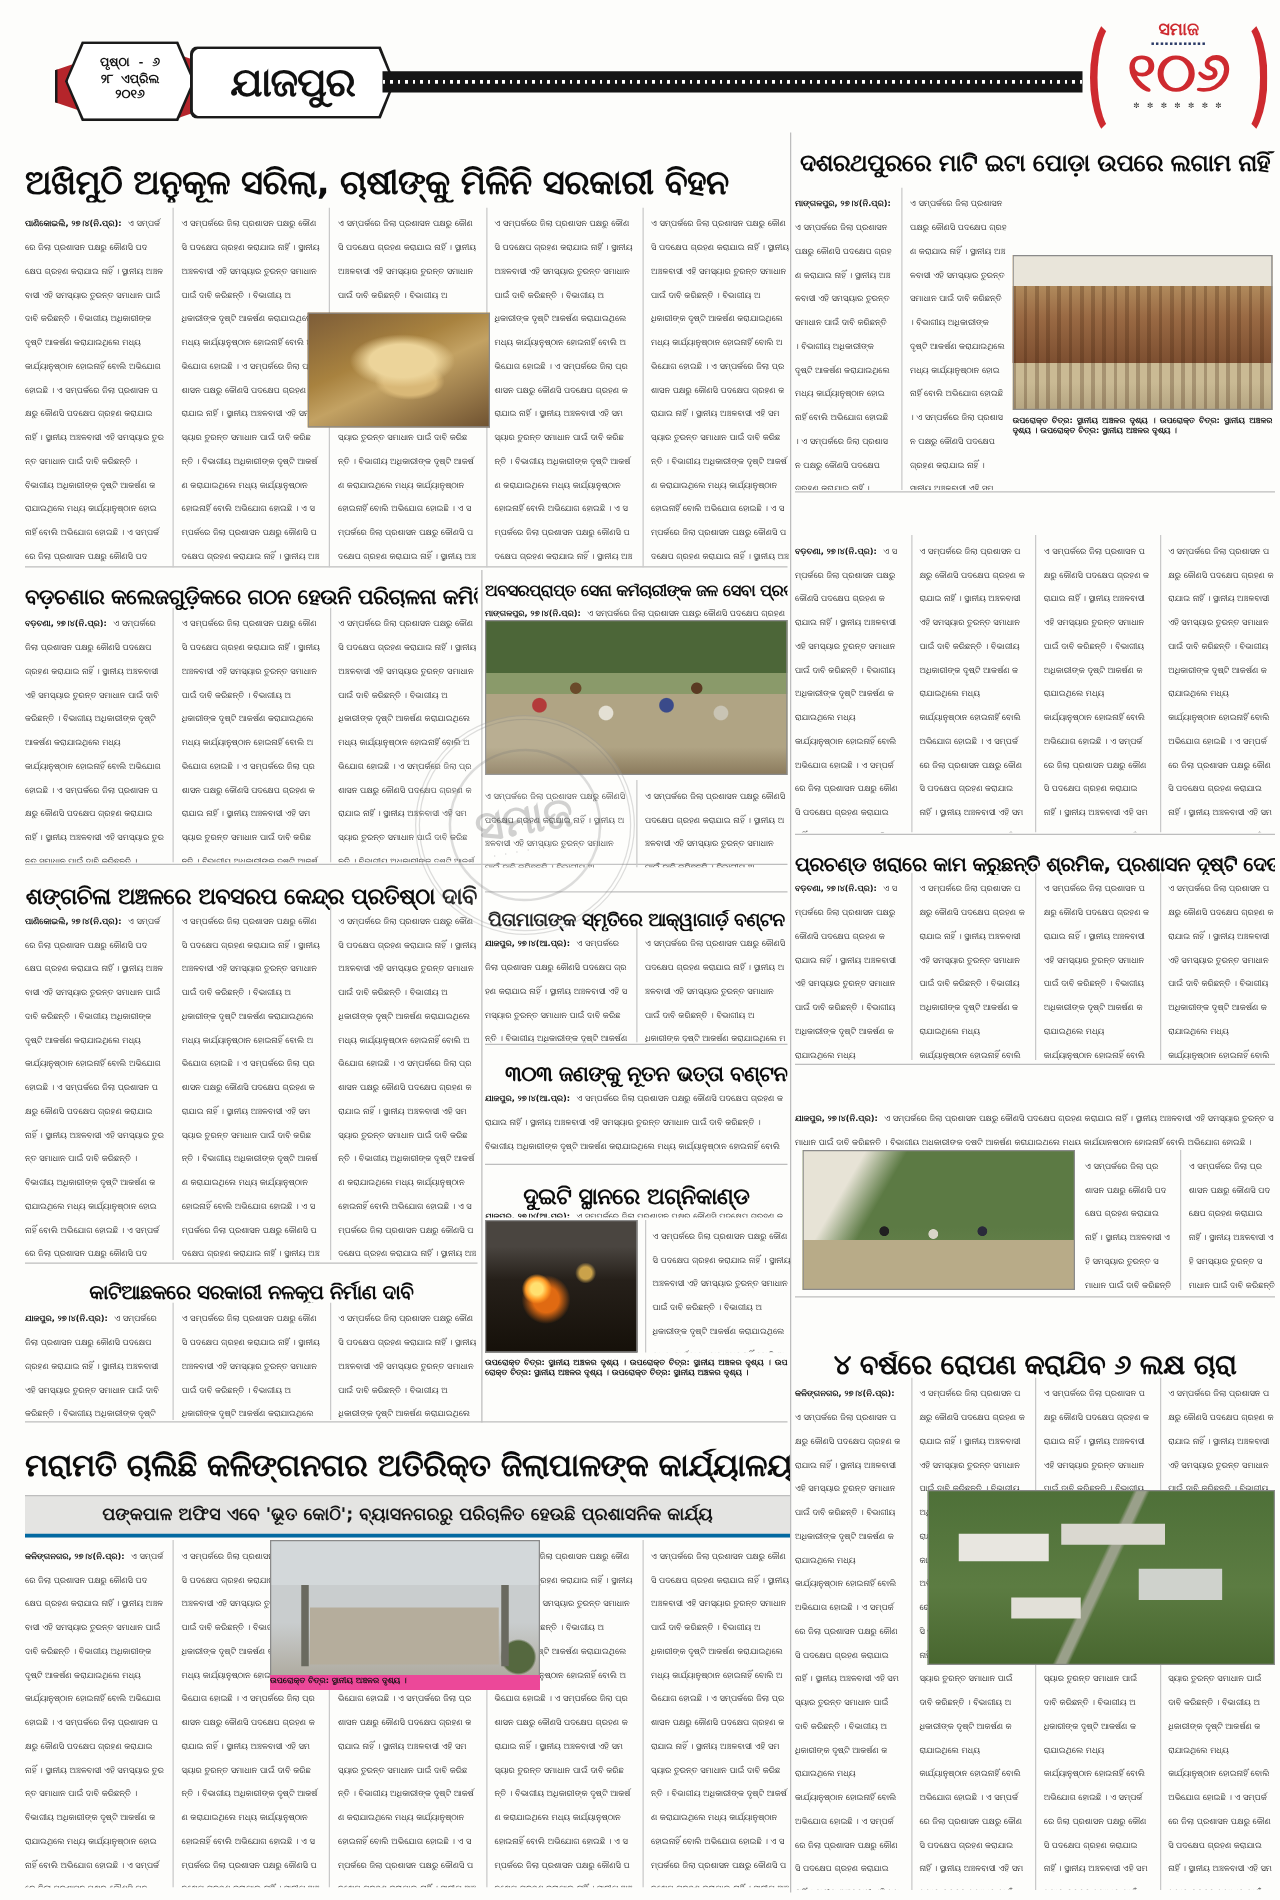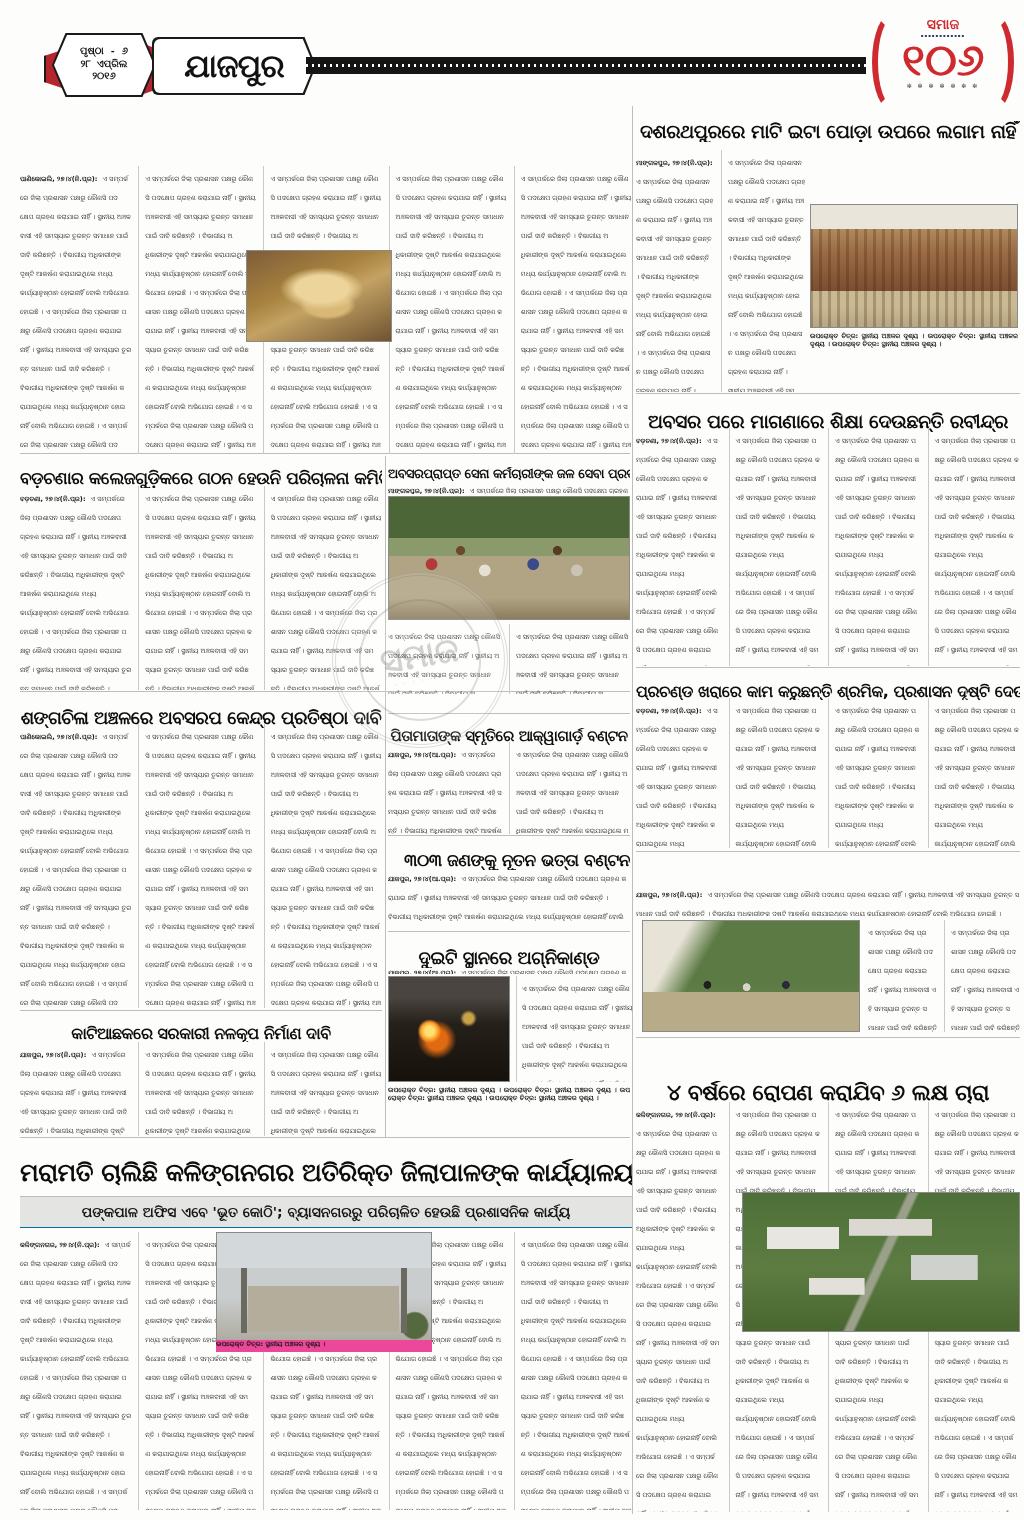--- a/index.html
+++ b/index.html
@@ -28,21 +28,21 @@
   .art{position:absolute;}
   .hl{position:absolute;left:0;right:0;font-weight:700;color:#0c0c0c;white-space:nowrap;
       overflow:hidden;text-align:center;letter-spacing:-.5px;line-height:1.1;}
   .cols{position:absolute;display:flex;gap:7px;overflow:hidden;}
   .col{flex:1;overflow:hidden;}
   .col+.col{border-left:1px solid #c9c9c9;padding-left:6px;}
   .greek{font-size:6.6px;line-height:1.26;text-align:justify;word-break:break-all;color:#1d1d1d;}
   .dl{font-weight:700;font-size:6.6px;color:#111;margin-top:44px;}
   .cap{font-size:6.5px;font-weight:700;line-height:1.3;color:#111;text-align:justify;
        word-break:break-all;overflow:hidden;}
-  .band{position:absolute;background:#e4e4e2;border-top:1px solid #bdbdbd;border-bottom:1px solid #0369a1;
+  .band{position:absolute;background:#e4e4e2;border-top:1px solid #bdbdbd;border-bottom:3px solid #0369a1;
         display:flex;align-items:center;justify-content:center;font-weight:700;color:#151515;
         white-space:nowrap;overflow:hidden;}
   .rule{position:absolute;background:#bdbdbd;}
   
   .ph{position:absolute;box-shadow:0 0 0 1px #8a8a8a inset;background:#ccc;overflow:hidden;}
   #ph-paddy{background:
      radial-gradient(ellipse 40% 32% at 52% 42%,#ecd49a 0 45%,rgba(0,0,0,0) 72%),
      radial-gradient(ellipse 24% 20% at 56% 60%,#d9b877 0 60%,rgba(0,0,0,0) 80%),
      linear-gradient(155deg,#7c5c38 0%,#a8823f 38%,#c3a263 55%,#6e5130 100%);}
   #ph-kiln{background:
@@ -138,20 +138,21 @@
   <div class="rule" style="left:20px;top:1137px;width:610px;height:1px;"></div>
   <div class="rule" style="left:388px;top:713px;width:242px;height:1px;"></div>
   <div class="rule" style="left:388px;top:835px;width:242px;height:1px;"></div>
   <div class="rule" style="left:388px;top:931px;width:242px;height:1px;"></div>
   <div class="rule" style="left:636px;top:393px;width:384px;height:1px;"></div>
   <div class="rule" style="left:636px;top:667px;width:384px;height:1px;"></div>
   <div class="rule" style="left:636px;top:851px;width:384px;height:1px;"></div>
   <div class="rule" style="left:636px;top:1037px;width:384px;height:1px;"></div>
 
   <section class="art" style="left:20px;top:112px;width:612px;height:342px;">
+    <h1 class="hl" style="top:2px;font-size:27px;text-align:left;">ଅଖିମୁଠି ଅନୁକୂଳ ସରିଲା, ଚାଷୀଙ୍କୁ ମିଳିନି ସରକାରୀ ବିହନ</h1>
     <div class="cols" style="top:54px;left:0;right:0;height:288px;">
       <div class="col"><span class="dl">ପାଣିକୋଇଲି, ୨୭।୪(ନି.ପ୍ର):</span> <span class="greek">ଏ ସମ୍ପର୍କରେ ଜିଲା ପ୍ରଶାସନ ପକ୍ଷରୁ କୌଣସି ପଦକ୍ଷେପ ଗ୍ରହଣ କରାଯାଇ ନାହିଁ । ସ୍ଥାନୀୟ ଅଞ୍ଚଳବାସୀ ଏହି ସମସ୍ୟାର ତୁରନ୍ତ ସମାଧାନ ପାଇଁ ଦାବି କରିଛନ୍ତି । ବିଭାଗୀୟ ଅଧିକାରୀଙ୍କ ଦୃଷ୍ଟି ଆକର୍ଷଣ କରାଯାଇଥିଲେ ମଧ୍ୟ କାର୍ଯ୍ୟାନୁଷ୍ଠାନ ହୋଇନାହିଁ ବୋଲି ଅଭିଯୋଗ ହୋଇଛି ।  ଏ ସମ୍ପର୍କରେ ଜିଲା ପ୍ରଶାସନ ପକ୍ଷରୁ କୌଣସି ପଦକ୍ଷେପ ଗ୍ରହଣ କରାଯାଇ ନାହିଁ । ସ୍ଥାନୀୟ ଅଞ୍ଚଳବାସୀ ଏହି ସମସ୍ୟାର ତୁରନ୍ତ ସମାଧାନ ପାଇଁ ଦାବି କରିଛନ୍ତି । ବିଭାଗୀୟ ଅଧିକାରୀଙ୍କ ଦୃଷ୍ଟି ଆକର୍ଷଣ କରାଯାଇଥିଲେ ମଧ୍ୟ କାର୍ଯ୍ୟାନୁଷ୍ଠାନ ହୋଇନାହିଁ ବୋଲି ଅଭିଯୋଗ ହୋଇଛି ।  ଏ ସମ୍ପର୍କରେ ଜିଲା ପ୍ରଶାସନ ପକ୍ଷରୁ କୌଣସି ପଦକ୍ଷେପ ଗ୍ରହଣ କରାଯାଇ ନାହିଁ । ସ୍ଥାନୀୟ ଅଞ୍ଚଳବାସୀ ଏହି ସମସ୍ୟାର ତୁରନ୍ତ ସମାଧାନ ପାଇଁ ଦାବି କରିଛନ୍ତି । ବିଭାଗୀୟ ଅଧିକାରୀଙ୍କ ଦୃଷ୍ଟି ଆକର୍ଷଣ କରାଯାଇଥିଲେ ମଧ୍ୟ କାର୍ଯ୍ୟାନୁଷ୍ଠାନ ହୋଇନାହିଁ ବୋଲି ଅଭିଯୋଗ ହୋଇଛି ।  ଏ ସମ୍ପର୍କରେ ଜିଲା ପ୍ରଶାସନ ପକ୍ଷରୁ କୌଣସି ପଦକ୍ଷେପ ଗ୍ରହଣ କରାଯାଇ ନାହିଁ । ସ୍ଥାନୀୟ ଅଞ୍ଚଳବାସୀ ଏହି ସମସ୍ୟାର ତୁରନ୍ତ ସମାଧାନ ପାଇଁ ଦାବି କରିଛନ୍ତି । ବିଭାଗୀୟ ଅଧିକାରୀଙ୍କ ଦୃଷ୍ଟି ଆକର୍ଷଣ କରାଯାଇଥିଲେ ମଧ୍ୟ କାର୍ଯ୍ୟାନୁଷ୍ଠାନ ହୋଇନାହିଁ ବୋଲି ଅଭିଯୋଗ ହୋଇଛି ।  ଏ ସମ୍ପର୍କରେ ଜିଲା ପ୍ରଶାସନ ପକ୍ଷରୁ କୌଣସି ପଦକ୍ଷେପ ଗ୍ରହଣ କରାଯାଇ ନାହିଁ । ସ୍ଥାନୀୟ ଅଞ୍ଚଳବାସୀ ଏହି ସମସ୍ୟାର ତୁରନ୍ତ ସମାଧାନ ପାଇଁ ଦାବି କରିଛନ୍ତି । ବିଭାଗୀୟ ଅଧିକାରୀଙ୍କ ଦୃଷ୍ଟି ଆକର୍ଷଣ କରାଯାଇଥିଲେ ମଧ୍ୟ କାର୍ଯ୍ୟାନୁଷ୍ଠାନ ହୋଇନାହିଁ ବୋଲି ଅଭିଯୋଗ ହୋଇଛି ।  ଏ ସମ୍ପର୍କରେ ଜିଲା ପ୍ରଶାସନ ପକ୍ଷରୁ କୌଣସି ପଦକ୍ଷେପ ଗ୍ରହଣ କରାଯାଇ ନାହିଁ । ସ୍ଥାନୀୟ ଅଞ୍ଚଳବାସୀ ଏହି ସମସ୍ୟାର ତୁରନ୍ତ ସମାଧାନ ପାଇଁ ଦାବି କରିଛନ୍ତି । ବିଭାଗୀୟ ଅଧିକାରୀଙ୍କ ଦୃଷ୍ଟି ଆକର୍ଷଣ କରାଯାଇଥିଲେ ମଧ୍ୟ କାର୍ଯ୍ୟାନୁଷ୍ଠାନ ହୋଇନାହିଁ ବୋଲି ଅଭିଯୋଗ ହୋଇଛି । </span></div>
       <div class="col"><span class="greek">ଏ ସମ୍ପର୍କରେ ଜିଲା ପ୍ରଶାସନ ପକ୍ଷରୁ କୌଣସି ପଦକ୍ଷେପ ଗ୍ରହଣ କରାଯାଇ ନାହିଁ । ସ୍ଥାନୀୟ ଅଞ୍ଚଳବାସୀ ଏହି ସମସ୍ୟାର ତୁରନ୍ତ ସମାଧାନ ପାଇଁ ଦାବି କରିଛନ୍ତି । ବିଭାଗୀୟ ଅଧିକାରୀଙ୍କ ଦୃଷ୍ଟି ଆକର୍ଷଣ କରାଯାଇଥିଲେ ମଧ୍ୟ କାର୍ଯ୍ୟାନୁଷ୍ଠାନ ହୋଇନାହିଁ ବୋଲି ଅଭିଯୋଗ ହୋଇଛି ।  ଏ ସମ୍ପର୍କରେ ଜିଲା ପ୍ରଶାସନ ପକ୍ଷରୁ କୌଣସି ପଦକ୍ଷେପ ଗ୍ରହଣ କରାଯାଇ ନାହିଁ । ସ୍ଥାନୀୟ ଅଞ୍ଚଳବାସୀ ଏହି ସମସ୍ୟାର ତୁରନ୍ତ ସମାଧାନ ପାଇଁ ଦାବି କରିଛନ୍ତି । ବିଭାଗୀୟ ଅଧିକାରୀଙ୍କ ଦୃଷ୍ଟି ଆକର୍ଷଣ କରାଯାଇଥିଲେ ମଧ୍ୟ କାର୍ଯ୍ୟାନୁଷ୍ଠାନ ହୋଇନାହିଁ ବୋଲି ଅଭିଯୋଗ ହୋଇଛି ।  ଏ ସମ୍ପର୍କରେ ଜିଲା ପ୍ରଶାସନ ପକ୍ଷରୁ କୌଣସି ପଦକ୍ଷେପ ଗ୍ରହଣ କରାଯାଇ ନାହିଁ । ସ୍ଥାନୀୟ ଅଞ୍ଚଳବାସୀ ଏହି ସମସ୍ୟାର ତୁରନ୍ତ ସମାଧାନ ପାଇଁ ଦାବି କରିଛନ୍ତି । ବିଭାଗୀୟ ଅଧିକାରୀଙ୍କ ଦୃଷ୍ଟି ଆକର୍ଷଣ କରାଯାଇଥିଲେ ମଧ୍ୟ କାର୍ଯ୍ୟାନୁଷ୍ଠାନ ହୋଇନାହିଁ ବୋଲି ଅଭିଯୋଗ ହୋଇଛି ।  ଏ ସମ୍ପର୍କରେ ଜିଲା ପ୍ରଶାସନ ପକ୍ଷରୁ କୌଣସି ପଦକ୍ଷେପ ଗ୍ରହଣ କରାଯାଇ ନାହିଁ । ସ୍ଥାନୀୟ ଅଞ୍ଚଳବାସୀ ଏହି ସମସ୍ୟାର ତୁରନ୍ତ ସମାଧାନ ପାଇଁ ଦାବି କରିଛନ୍ତି । ବିଭାଗୀୟ ଅଧିକାରୀଙ୍କ ଦୃଷ୍ଟି ଆକର୍ଷଣ କରାଯାଇଥିଲେ ମଧ୍ୟ କାର୍ଯ୍ୟାନୁଷ୍ଠାନ ହୋଇନାହିଁ ବୋଲି ଅଭିଯୋଗ ହୋଇଛି ।  ଏ ସମ୍ପର୍କରେ ଜିଲା ପ୍ରଶାସନ ପକ୍ଷରୁ କୌଣସି ପଦକ୍ଷେପ ଗ୍ରହଣ କରାଯାଇ ନାହିଁ । ସ୍ଥାନୀୟ ଅଞ୍ଚଳବାସୀ ଏହି ସମସ୍ୟାର ତୁରନ୍ତ ସମାଧାନ ପାଇଁ ଦାବି କରିଛନ୍ତି । ବିଭାଗୀୟ ଅଧିକାରୀଙ୍କ ଦୃଷ୍ଟି ଆକର୍ଷଣ କରାଯାଇଥିଲେ ମଧ୍ୟ କାର୍ଯ୍ୟାନୁଷ୍ଠାନ ହୋଇନାହିଁ ବୋଲି ଅଭିଯୋଗ ହୋଇଛି ।  ଏ ସମ୍ପର୍କରେ ଜିଲା ପ୍ରଶାସନ ପକ୍ଷରୁ କୌଣସି ପଦକ୍ଷେପ ଗ୍ରହଣ କରାଯାଇ ନାହିଁ । ସ୍ଥାନୀୟ ଅଞ୍ଚଳବାସୀ ଏହି ସମସ୍ୟାର ତୁରନ୍ତ ସମାଧାନ ପାଇଁ ଦାବି କରିଛନ୍ତି । ବିଭାଗୀୟ ଅଧିକାରୀଙ୍କ ଦୃଷ୍ଟି ଆକର୍ଷଣ କରାଯାଇଥିଲେ ମଧ୍ୟ କାର୍ଯ୍ୟାନୁଷ୍ଠାନ ହୋଇନାହିଁ ବୋଲି ଅଭିଯୋଗ ହୋଇଛି । </span></div>
       <div class="col"><span class="greek">ଏ ସମ୍ପର୍କରେ ଜିଲା ପ୍ରଶାସନ ପକ୍ଷରୁ କୌଣସି ପଦକ୍ଷେପ ଗ୍ରହଣ କରାଯାଇ ନାହିଁ । ସ୍ଥାନୀୟ ଅଞ୍ଚଳବାସୀ ଏହି ସମସ୍ୟାର ତୁରନ୍ତ ସମାଧାନ ପାଇଁ ଦାବି କରିଛନ୍ତି । ବିଭାଗୀୟ ଅଧିକାରୀଙ୍କ ଦୃଷ୍ଟି ଆକର୍ଷଣ କରାଯାଇଥିଲେ ମଧ୍ୟ କାର୍ଯ୍ୟାନୁଷ୍ଠାନ ହୋଇନାହିଁ ବୋଲି ଅଭିଯୋଗ ହୋଇଛି ।  ଏ ସମ୍ପର୍କରେ ଜିଲା ପ୍ରଶାସନ ପକ୍ଷରୁ କୌଣସି ପଦକ୍ଷେପ ଗ୍ରହଣ କରାଯାଇ ନାହିଁ । ସ୍ଥାନୀୟ ଅଞ୍ଚଳବାସୀ ଏହି ସମସ୍ୟାର ତୁରନ୍ତ ସମାଧାନ ପାଇଁ ଦାବି କରିଛନ୍ତି । ବିଭାଗୀୟ ଅଧିକାରୀଙ୍କ ଦୃଷ୍ଟି ଆକର୍ଷଣ କରାଯାଇଥିଲେ ମଧ୍ୟ କାର୍ଯ୍ୟାନୁଷ୍ଠାନ ହୋଇନାହିଁ ବୋଲି ଅଭିଯୋଗ ହୋଇଛି ।  ଏ ସମ୍ପର୍କରେ ଜିଲା ପ୍ରଶାସନ ପକ୍ଷରୁ କୌଣସି ପଦକ୍ଷେପ ଗ୍ରହଣ କରାଯାଇ ନାହିଁ । ସ୍ଥାନୀୟ ଅଞ୍ଚଳବାସୀ ଏହି ସମସ୍ୟାର ତୁରନ୍ତ ସମାଧାନ ପାଇଁ ଦାବି କରିଛନ୍ତି । ବିଭାଗୀୟ ଅଧିକାରୀଙ୍କ ଦୃଷ୍ଟି ଆକର୍ଷଣ କରାଯାଇଥିଲେ ମଧ୍ୟ କାର୍ଯ୍ୟାନୁଷ୍ଠାନ ହୋଇନାହିଁ ବୋଲି ଅଭିଯୋଗ ହୋଇଛି ।  ଏ ସମ୍ପର୍କରେ ଜିଲା ପ୍ରଶାସନ ପକ୍ଷରୁ କୌଣସି ପଦକ୍ଷେପ ଗ୍ରହଣ କରାଯାଇ ନାହିଁ । ସ୍ଥାନୀୟ ଅଞ୍ଚଳବାସୀ ଏହି ସମସ୍ୟାର ତୁରନ୍ତ ସମାଧାନ ପାଇଁ ଦାବି କରିଛନ୍ତି । ବିଭାଗୀୟ ଅଧିକାରୀଙ୍କ ଦୃଷ୍ଟି ଆକର୍ଷଣ କରାଯାଇଥିଲେ ମଧ୍ୟ କାର୍ଯ୍ୟାନୁଷ୍ଠାନ ହୋଇନାହିଁ ବୋଲି ଅଭିଯୋଗ ହୋଇଛି ।  ଏ ସମ୍ପର୍କରେ ଜିଲା ପ୍ରଶାସନ ପକ୍ଷରୁ କୌଣସି ପଦକ୍ଷେପ ଗ୍ରହଣ କରାଯାଇ ନାହିଁ । ସ୍ଥାନୀୟ ଅଞ୍ଚଳବାସୀ ଏହି ସମସ୍ୟାର ତୁରନ୍ତ ସମାଧାନ ପାଇଁ ଦାବି କରିଛନ୍ତି । ବିଭାଗୀୟ ଅଧିକାରୀଙ୍କ ଦୃଷ୍ଟି ଆକର୍ଷଣ କରାଯାଇଥିଲେ ମଧ୍ୟ କାର୍ଯ୍ୟାନୁଷ୍ଠାନ ହୋଇନାହିଁ ବୋଲି ଅଭିଯୋଗ ହୋଇଛି ।  ଏ ସମ୍ପର୍କରେ ଜିଲା ପ୍ରଶାସନ ପକ୍ଷରୁ କୌଣସି ପଦକ୍ଷେପ ଗ୍ରହଣ କରାଯାଇ ନାହିଁ । ସ୍ଥାନୀୟ ଅଞ୍ଚଳବାସୀ ଏହି ସମସ୍ୟାର ତୁରନ୍ତ ସମାଧାନ ପାଇଁ ଦାବି କରିଛନ୍ତି । ବିଭାଗୀୟ ଅଧିକାରୀଙ୍କ ଦୃଷ୍ଟି ଆକର୍ଷଣ କରାଯାଇଥିଲେ ମଧ୍ୟ କାର୍ଯ୍ୟାନୁଷ୍ଠାନ ହୋଇନାହିଁ ବୋଲି ଅଭିଯୋଗ ହୋଇଛି । </span></div>
       <div class="col"><span class="greek">ଏ ସମ୍ପର୍କରେ ଜିଲା ପ୍ରଶାସନ ପକ୍ଷରୁ କୌଣସି ପଦକ୍ଷେପ ଗ୍ରହଣ କରାଯାଇ ନାହିଁ । ସ୍ଥାନୀୟ ଅଞ୍ଚଳବାସୀ ଏହି ସମସ୍ୟାର ତୁରନ୍ତ ସମାଧାନ ପାଇଁ ଦାବି କରିଛନ୍ତି । ବିଭାଗୀୟ ଅଧିକାରୀଙ୍କ ଦୃଷ୍ଟି ଆକର୍ଷଣ କରାଯାଇଥିଲେ ମଧ୍ୟ କାର୍ଯ୍ୟାନୁଷ୍ଠାନ ହୋଇନାହିଁ ବୋଲି ଅଭିଯୋଗ ହୋଇଛି ।  ଏ ସମ୍ପର୍କରେ ଜିଲା ପ୍ରଶାସନ ପକ୍ଷରୁ କୌଣସି ପଦକ୍ଷେପ ଗ୍ରହଣ କରାଯାଇ ନାହିଁ । ସ୍ଥାନୀୟ ଅଞ୍ଚଳବାସୀ ଏହି ସମସ୍ୟାର ତୁରନ୍ତ ସମାଧାନ ପାଇଁ ଦାବି କରିଛନ୍ତି । ବିଭାଗୀୟ ଅଧିକାରୀଙ୍କ ଦୃଷ୍ଟି ଆକର୍ଷଣ କରାଯାଇଥିଲେ ମଧ୍ୟ କାର୍ଯ୍ୟାନୁଷ୍ଠାନ ହୋଇନାହିଁ ବୋଲି ଅଭିଯୋଗ ହୋଇଛି ।  ଏ ସମ୍ପର୍କରେ ଜିଲା ପ୍ରଶାସନ ପକ୍ଷରୁ କୌଣସି ପଦକ୍ଷେପ ଗ୍ରହଣ କରାଯାଇ ନାହିଁ । ସ୍ଥାନୀୟ ଅଞ୍ଚଳବାସୀ ଏହି ସମସ୍ୟାର ତୁରନ୍ତ ସମାଧାନ ପାଇଁ ଦାବି କରିଛନ୍ତି । ବିଭାଗୀୟ ଅଧିକାରୀଙ୍କ ଦୃଷ୍ଟି ଆକର୍ଷଣ କରାଯାଇଥିଲେ ମଧ୍ୟ କାର୍ଯ୍ୟାନୁଷ୍ଠାନ ହୋଇନାହିଁ ବୋଲି ଅଭିଯୋଗ ହୋଇଛି ।  ଏ ସମ୍ପର୍କରେ ଜିଲା ପ୍ରଶାସନ ପକ୍ଷରୁ କୌଣସି ପଦକ୍ଷେପ ଗ୍ରହଣ କରାଯାଇ ନାହିଁ । ସ୍ଥାନୀୟ ଅଞ୍ଚଳବାସୀ ଏହି ସମସ୍ୟାର ତୁରନ୍ତ ସମାଧାନ ପାଇଁ ଦାବି କରିଛନ୍ତି । ବିଭାଗୀୟ ଅଧିକାରୀଙ୍କ ଦୃଷ୍ଟି ଆକର୍ଷଣ କରାଯାଇଥିଲେ ମଧ୍ୟ କାର୍ଯ୍ୟାନୁଷ୍ଠାନ ହୋଇନାହିଁ ବୋଲି ଅଭିଯୋଗ ହୋଇଛି ।  ଏ ସମ୍ପର୍କରେ ଜିଲା ପ୍ରଶାସନ ପକ୍ଷରୁ କୌଣସି ପଦକ୍ଷେପ ଗ୍ରହଣ କରାଯାଇ ନାହିଁ । ସ୍ଥାନୀୟ ଅଞ୍ଚଳବାସୀ ଏହି ସମସ୍ୟାର ତୁରନ୍ତ ସମାଧାନ ପାଇଁ ଦାବି କରିଛନ୍ତି । ବିଭାଗୀୟ ଅଧିକାରୀଙ୍କ ଦୃଷ୍ଟି ଆକର୍ଷଣ କରାଯାଇଥିଲେ ମଧ୍ୟ କାର୍ଯ୍ୟାନୁଷ୍ଠାନ ହୋଇନାହିଁ ବୋଲି ଅଭିଯୋଗ ହୋଇଛି ।  ଏ ସମ୍ପର୍କରେ ଜିଲା ପ୍ରଶାସନ ପକ୍ଷରୁ କୌଣସି ପଦକ୍ଷେପ ଗ୍ରହଣ କରାଯାଇ ନାହିଁ । ସ୍ଥାନୀୟ ଅଞ୍ଚଳବାସୀ ଏହି ସମସ୍ୟାର ତୁରନ୍ତ ସମାଧାନ ପାଇଁ ଦାବି କରିଛନ୍ତି । ବିଭାଗୀୟ ଅଧିକାରୀଙ୍କ ଦୃଷ୍ଟି ଆକର୍ଷଣ କରାଯାଇଥିଲେ ମଧ୍ୟ କାର୍ଯ୍ୟାନୁଷ୍ଠାନ ହୋଇନାହିଁ ବୋଲି ଅଭିଯୋଗ ହୋଇଛି । </span></div>
       <div class="col"><span class="greek">ଏ ସମ୍ପର୍କରେ ଜିଲା ପ୍ରଶାସନ ପକ୍ଷରୁ କୌଣସି ପଦକ୍ଷେପ ଗ୍ରହଣ କରାଯାଇ ନାହିଁ । ସ୍ଥାନୀୟ ଅଞ୍ଚଳବାସୀ ଏହି ସମସ୍ୟାର ତୁରନ୍ତ ସମାଧାନ ପାଇଁ ଦାବି କରିଛନ୍ତି । ବିଭାଗୀୟ ଅଧିକାରୀଙ୍କ ଦୃଷ୍ଟି ଆକର୍ଷଣ କରାଯାଇଥିଲେ ମଧ୍ୟ କାର୍ଯ୍ୟାନୁଷ୍ଠାନ ହୋଇନାହିଁ ବୋଲି ଅଭିଯୋଗ ହୋଇଛି ।  ଏ ସମ୍ପର୍କରେ ଜିଲା ପ୍ରଶାସନ ପକ୍ଷରୁ କୌଣସି ପଦକ୍ଷେପ ଗ୍ରହଣ କରାଯାଇ ନାହିଁ । ସ୍ଥାନୀୟ ଅଞ୍ଚଳବାସୀ ଏହି ସମସ୍ୟାର ତୁରନ୍ତ ସମାଧାନ ପାଇଁ ଦାବି କରିଛନ୍ତି । ବିଭାଗୀୟ ଅଧିକାରୀଙ୍କ ଦୃଷ୍ଟି ଆକର୍ଷଣ କରାଯାଇଥିଲେ ମଧ୍ୟ କାର୍ଯ୍ୟାନୁଷ୍ଠାନ ହୋଇନାହିଁ ବୋଲି ଅଭିଯୋଗ ହୋଇଛି ।  ଏ ସମ୍ପର୍କରେ ଜିଲା ପ୍ରଶାସନ ପକ୍ଷରୁ କୌଣସି ପଦକ୍ଷେପ ଗ୍ରହଣ କରାଯାଇ ନାହିଁ । ସ୍ଥାନୀୟ ଅଞ୍ଚଳବାସୀ ଏହି ସମସ୍ୟାର ତୁରନ୍ତ ସମାଧାନ ପାଇଁ ଦାବି କରିଛନ୍ତି । ବିଭାଗୀୟ ଅଧିକାରୀଙ୍କ ଦୃଷ୍ଟି ଆକର୍ଷଣ କରାଯାଇଥିଲେ ମଧ୍ୟ କାର୍ଯ୍ୟାନୁଷ୍ଠାନ ହୋଇନାହିଁ ବୋଲି ଅଭିଯୋଗ ହୋଇଛି ।  ଏ ସମ୍ପର୍କରେ ଜିଲା ପ୍ରଶାସନ ପକ୍ଷରୁ କୌଣସି ପଦକ୍ଷେପ ଗ୍ରହଣ କରାଯାଇ ନାହିଁ । ସ୍ଥାନୀୟ ଅଞ୍ଚଳବାସୀ ଏହି ସମସ୍ୟାର ତୁରନ୍ତ ସମାଧାନ ପାଇଁ ଦାବି କରିଛନ୍ତି । ବିଭାଗୀୟ ଅଧିକାରୀଙ୍କ ଦୃଷ୍ଟି ଆକର୍ଷଣ କରାଯାଇଥିଲେ ମଧ୍ୟ କାର୍ଯ୍ୟାନୁଷ୍ଠାନ ହୋଇନାହିଁ ବୋଲି ଅଭିଯୋଗ ହୋଇଛି ।  ଏ ସମ୍ପର୍କରେ ଜିଲା ପ୍ରଶାସନ ପକ୍ଷରୁ କୌଣସି ପଦକ୍ଷେପ ଗ୍ରହଣ କରାଯାଇ ନାହିଁ । ସ୍ଥାନୀୟ ଅଞ୍ଚଳବାସୀ ଏହି ସମସ୍ୟାର ତୁରନ୍ତ ସମାଧାନ ପାଇଁ ଦାବି କରିଛନ୍ତି । ବିଭାଗୀୟ ଅଧିକାରୀଙ୍କ ଦୃଷ୍ଟି ଆକର୍ଷଣ କରାଯାଇଥିଲେ ମଧ୍ୟ କାର୍ଯ୍ୟାନୁଷ୍ଠାନ ହୋଇନାହିଁ ବୋଲି ଅଭିଯୋଗ ହୋଇଛି ।  ଏ ସମ୍ପର୍କରେ ଜିଲା ପ୍ରଶାସନ ପକ୍ଷରୁ କୌଣସି ପଦକ୍ଷେପ ଗ୍ରହଣ କରାଯାଇ ନାହିଁ । ସ୍ଥାନୀୟ ଅଞ୍ଚଳବାସୀ ଏହି ସମସ୍ୟାର ତୁରନ୍ତ ସମାଧାନ ପାଇଁ ଦାବି କରିଛନ୍ତି । ବିଭାଗୀୟ ଅଧିକାରୀଙ୍କ ଦୃଷ୍ଟି ଆକର୍ଷଣ କରାଯାଇଥିଲେ ମଧ୍ୟ କାର୍ଯ୍ୟାନୁଷ୍ଠାନ ହୋଇନାହିଁ ବୋଲି ଅଭିଯୋଗ ହୋଇଛି । </span></div>
     </div>
     <div id="ph-paddy" class="ph" style="left:226px;top:138px;width:146px;height:92px;"></div>
   </section>
 
@@ -181,21 +182,20 @@
       <span class="greek">ଏ ସମ୍ପର୍କରେ ଜିଲା ପ୍ରଶାସନ ପକ୍ଷରୁ କୌଣସି ପଦକ୍ଷେପ ଗ୍ରହଣ କରାଯାଇ ନାହିଁ । ସ୍ଥାନୀୟ ଅଞ୍ଚଳବାସୀ ଏହି ସମସ୍ୟାର ତୁରନ୍ତ ସମାଧାନ ପାଇଁ ଦାବି କରିଛନ୍ତି । ବିଭାଗୀୟ ଅଧିକାରୀଙ୍କ ଦୃଷ୍ଟି ଆକର୍ଷଣ କରାଯାଇଥିଲେ ମଧ୍ୟ କାର୍ଯ୍ୟାନୁଷ୍ଠାନ ହୋଇନାହିଁ ବୋଲି ଅଭିଯୋଗ ହୋଇଛି । </span>
     </div>
     <div id="ph-group" class="ph" style="left:0;top:40px;width:242px;height:124px;"></div>
     <div class="cols" style="top:168px;left:0;right:0;height:70px;">
       <div class="col"><span class="greek">ଏ ସମ୍ପର୍କରେ ଜିଲା ପ୍ରଶାସନ ପକ୍ଷରୁ କୌଣସି ପଦକ୍ଷେପ ଗ୍ରହଣ କରାଯାଇ ନାହିଁ । ସ୍ଥାନୀୟ ଅଞ୍ଚଳବାସୀ ଏହି ସମସ୍ୟାର ତୁରନ୍ତ ସମାଧାନ ପାଇଁ ଦାବି କରିଛନ୍ତି । ବିଭାଗୀୟ ଅଧିକାରୀଙ୍କ ଦୃଷ୍ଟି ଆକର୍ଷଣ କରାଯାଇଥିଲେ ମଧ୍ୟ କାର୍ଯ୍ୟାନୁଷ୍ଠାନ ହୋଇନାହିଁ ବୋଲି ଅଭିଯୋଗ ହୋଇଛି ।  ଏ ସମ୍ପର୍କରେ ଜିଲା ପ୍ରଶାସନ ପକ୍ଷରୁ କୌଣସି ପଦକ୍ଷେପ ଗ୍ରହଣ କରାଯାଇ ନାହିଁ । ସ୍ଥାନୀୟ ଅଞ୍ଚଳବାସୀ ଏହି ସମସ୍ୟାର ତୁରନ୍ତ ସମାଧାନ ପାଇଁ ଦାବି କରିଛନ୍ତି । ବିଭାଗୀୟ ଅଧିକାରୀଙ୍କ ଦୃଷ୍ଟି ଆକର୍ଷଣ କରାଯାଇଥିଲେ ମଧ୍ୟ କାର୍ଯ୍ୟାନୁଷ୍ଠାନ ହୋଇନାହିଁ ବୋଲି ଅଭିଯୋଗ ହୋଇଛି । </span></div>
       <div class="col"><span class="greek">ଏ ସମ୍ପର୍କରେ ଜିଲା ପ୍ରଶାସନ ପକ୍ଷରୁ କୌଣସି ପଦକ୍ଷେପ ଗ୍ରହଣ କରାଯାଇ ନାହିଁ । ସ୍ଥାନୀୟ ଅଞ୍ଚଳବାସୀ ଏହି ସମସ୍ୟାର ତୁରନ୍ତ ସମାଧାନ ପାଇଁ ଦାବି କରିଛନ୍ତି । ବିଭାଗୀୟ ଅଧିକାରୀଙ୍କ ଦୃଷ୍ଟି ଆକର୍ଷଣ କରାଯାଇଥିଲେ ମଧ୍ୟ କାର୍ଯ୍ୟାନୁଷ୍ଠାନ ହୋଇନାହିଁ ବୋଲି ଅଭିଯୋଗ ହୋଇଛି ।  ଏ ସମ୍ପର୍କରେ ଜିଲା ପ୍ରଶାସନ ପକ୍ଷରୁ କୌଣସି ପଦକ୍ଷେପ ଗ୍ରହଣ କରାଯାଇ ନାହିଁ । ସ୍ଥାନୀୟ ଅଞ୍ଚଳବାସୀ ଏହି ସମସ୍ୟାର ତୁରନ୍ତ ସମାଧାନ ପାଇଁ ଦାବି କରିଛନ୍ତି । ବିଭାଗୀୟ ଅଧିକାରୀଙ୍କ ଦୃଷ୍ଟି ଆକର୍ଷଣ କରାଯାଇଥିଲେ ମଧ୍ୟ କାର୍ଯ୍ୟାନୁଷ୍ଠାନ ହୋଇନାହିଁ ବୋଲି ଅଭିଯୋଗ ହୋଇଛି । </span></div>
     </div>
   </section>
 
   <section class="art" style="left:636px;top:396px;width:384px;height:272px;">
-    <h1 class="hl" style="top:2px;font-size:19px;">ଅବସର ପରେ ମାଗଣାରେ ଶିକ୍ଷା ଦେଉଛନ୍ତି ରବୀନ୍ଦ୍ର</h1>
     <div class="cols" style="top:32px;left:0;right:0;height:238px;">
       <div class="col"><span class="dl">ବଡ଼ଚଣା, ୨୭।୪(ନି.ପ୍ର):</span> <span class="greek">ଏ ସମ୍ପର୍କରେ ଜିଲା ପ୍ରଶାସନ ପକ୍ଷରୁ କୌଣସି ପଦକ୍ଷେପ ଗ୍ରହଣ କରାଯାଇ ନାହିଁ । ସ୍ଥାନୀୟ ଅଞ୍ଚଳବାସୀ ଏହି ସମସ୍ୟାର ତୁରନ୍ତ ସମାଧାନ ପାଇଁ ଦାବି କରିଛନ୍ତି । ବିଭାଗୀୟ ଅଧିକାରୀଙ୍କ ଦୃଷ୍ଟି ଆକର୍ଷଣ କରାଯାଇଥିଲେ ମଧ୍ୟ କାର୍ଯ୍ୟାନୁଷ୍ଠାନ ହୋଇନାହିଁ ବୋଲି ଅଭିଯୋଗ ହୋଇଛି ।  ଏ ସମ୍ପର୍କରେ ଜିଲା ପ୍ରଶାସନ ପକ୍ଷରୁ କୌଣସି ପଦକ୍ଷେପ ଗ୍ରହଣ କରାଯାଇ ନାହିଁ । ସ୍ଥାନୀୟ ଅଞ୍ଚଳବାସୀ ଏହି ସମସ୍ୟାର ତୁରନ୍ତ ସମାଧାନ ପାଇଁ ଦାବି କରିଛନ୍ତି । ବିଭାଗୀୟ ଅଧିକାରୀଙ୍କ ଦୃଷ୍ଟି ଆକର୍ଷଣ କରାଯାଇଥିଲେ ମଧ୍ୟ କାର୍ଯ୍ୟାନୁଷ୍ଠାନ ହୋଇନାହିଁ ବୋଲି ଅଭିଯୋଗ ହୋଇଛି ।  ଏ ସମ୍ପର୍କରେ ଜିଲା ପ୍ରଶାସନ ପକ୍ଷରୁ କୌଣସି ପଦକ୍ଷେପ ଗ୍ରହଣ କରାଯାଇ ନାହିଁ । ସ୍ଥାନୀୟ ଅଞ୍ଚଳବାସୀ ଏହି ସମସ୍ୟାର ତୁରନ୍ତ ସମାଧାନ ପାଇଁ ଦାବି କରିଛନ୍ତି । ବିଭାଗୀୟ ଅଧିକାରୀଙ୍କ ଦୃଷ୍ଟି ଆକର୍ଷଣ କରାଯାଇଥିଲେ ମଧ୍ୟ କାର୍ଯ୍ୟାନୁଷ୍ଠାନ ହୋଇନାହିଁ ବୋଲି ଅଭିଯୋଗ ହୋଇଛି ।  ଏ ସମ୍ପର୍କରେ ଜିଲା ପ୍ରଶାସନ ପକ୍ଷରୁ କୌଣସି ପଦକ୍ଷେପ ଗ୍ରହଣ କରାଯାଇ ନାହିଁ । ସ୍ଥାନୀୟ ଅଞ୍ଚଳବାସୀ ଏହି ସମସ୍ୟାର ତୁରନ୍ତ ସମାଧାନ ପାଇଁ ଦାବି କରିଛନ୍ତି । ବିଭାଗୀୟ ଅଧିକାରୀଙ୍କ ଦୃଷ୍ଟି ଆକର୍ଷଣ କରାଯାଇଥିଲେ ମଧ୍ୟ କାର୍ଯ୍ୟାନୁଷ୍ଠାନ ହୋଇନାହିଁ ବୋଲି ଅଭିଯୋଗ ହୋଇଛି ।  ଏ ସମ୍ପର୍କରେ ଜିଲା ପ୍ରଶାସନ ପକ୍ଷରୁ କୌଣସି ପଦକ୍ଷେପ ଗ୍ରହଣ କରାଯାଇ ନାହିଁ । ସ୍ଥାନୀୟ ଅଞ୍ଚଳବାସୀ ଏହି ସମସ୍ୟାର ତୁରନ୍ତ ସମାଧାନ ପାଇଁ ଦାବି କରିଛନ୍ତି । ବିଭାଗୀୟ ଅଧିକାରୀଙ୍କ ଦୃଷ୍ଟି ଆକର୍ଷଣ କରାଯାଇଥିଲେ ମଧ୍ୟ କାର୍ଯ୍ୟାନୁଷ୍ଠାନ ହୋଇନାହିଁ ବୋଲି ଅଭିଯୋଗ ହୋଇଛି । </span></div>
       <div class="col"><span class="greek">ଏ ସମ୍ପର୍କରେ ଜିଲା ପ୍ରଶାସନ ପକ୍ଷରୁ କୌଣସି ପଦକ୍ଷେପ ଗ୍ରହଣ କରାଯାଇ ନାହିଁ । ସ୍ଥାନୀୟ ଅଞ୍ଚଳବାସୀ ଏହି ସମସ୍ୟାର ତୁରନ୍ତ ସମାଧାନ ପାଇଁ ଦାବି କରିଛନ୍ତି । ବିଭାଗୀୟ ଅଧିକାରୀଙ୍କ ଦୃଷ୍ଟି ଆକର୍ଷଣ କରାଯାଇଥିଲେ ମଧ୍ୟ କାର୍ଯ୍ୟାନୁଷ୍ଠାନ ହୋଇନାହିଁ ବୋଲି ଅଭିଯୋଗ ହୋଇଛି ।  ଏ ସମ୍ପର୍କରେ ଜିଲା ପ୍ରଶାସନ ପକ୍ଷରୁ କୌଣସି ପଦକ୍ଷେପ ଗ୍ରହଣ କରାଯାଇ ନାହିଁ । ସ୍ଥାନୀୟ ଅଞ୍ଚଳବାସୀ ଏହି ସମସ୍ୟାର ତୁରନ୍ତ ସମାଧାନ ପାଇଁ ଦାବି କରିଛନ୍ତି । ବିଭାଗୀୟ ଅଧିକାରୀଙ୍କ ଦୃଷ୍ଟି ଆକର୍ଷଣ କରାଯାଇଥିଲେ ମଧ୍ୟ କାର୍ଯ୍ୟାନୁଷ୍ଠାନ ହୋଇନାହିଁ ବୋଲି ଅଭିଯୋଗ ହୋଇଛି ।  ଏ ସମ୍ପର୍କରେ ଜିଲା ପ୍ରଶାସନ ପକ୍ଷରୁ କୌଣସି ପଦକ୍ଷେପ ଗ୍ରହଣ କରାଯାଇ ନାହିଁ । ସ୍ଥାନୀୟ ଅଞ୍ଚଳବାସୀ ଏହି ସମସ୍ୟାର ତୁରନ୍ତ ସମାଧାନ ପାଇଁ ଦାବି କରିଛନ୍ତି । ବିଭାଗୀୟ ଅଧିକାରୀଙ୍କ ଦୃଷ୍ଟି ଆକର୍ଷଣ କରାଯାଇଥିଲେ ମଧ୍ୟ କାର୍ଯ୍ୟାନୁଷ୍ଠାନ ହୋଇନାହିଁ ବୋଲି ଅଭିଯୋଗ ହୋଇଛି ।  ଏ ସମ୍ପର୍କରେ ଜିଲା ପ୍ରଶାସନ ପକ୍ଷରୁ କୌଣସି ପଦକ୍ଷେପ ଗ୍ରହଣ କରାଯାଇ ନାହିଁ । ସ୍ଥାନୀୟ ଅଞ୍ଚଳବାସୀ ଏହି ସମସ୍ୟାର ତୁରନ୍ତ ସମାଧାନ ପାଇଁ ଦାବି କରିଛନ୍ତି । ବିଭାଗୀୟ ଅଧିକାରୀଙ୍କ ଦୃଷ୍ଟି ଆକର୍ଷଣ କରାଯାଇଥିଲେ ମଧ୍ୟ କାର୍ଯ୍ୟାନୁଷ୍ଠାନ ହୋଇନାହିଁ ବୋଲି ଅଭିଯୋଗ ହୋଇଛି ।  ଏ ସମ୍ପର୍କରେ ଜିଲା ପ୍ରଶାସନ ପକ୍ଷରୁ କୌଣସି ପଦକ୍ଷେପ ଗ୍ରହଣ କରାଯାଇ ନାହିଁ । ସ୍ଥାନୀୟ ଅଞ୍ଚଳବାସୀ ଏହି ସମସ୍ୟାର ତୁରନ୍ତ ସମାଧାନ ପାଇଁ ଦାବି କରିଛନ୍ତି । ବିଭାଗୀୟ ଅଧିକାରୀଙ୍କ ଦୃଷ୍ଟି ଆକର୍ଷଣ କରାଯାଇଥିଲେ ମଧ୍ୟ କାର୍ଯ୍ୟାନୁଷ୍ଠାନ ହୋଇନାହିଁ ବୋଲି ଅଭିଯୋଗ ହୋଇଛି । </span></div>
       <div class="col"><span class="greek">ଏ ସମ୍ପର୍କରେ ଜିଲା ପ୍ରଶାସନ ପକ୍ଷରୁ କୌଣସି ପଦକ୍ଷେପ ଗ୍ରହଣ କରାଯାଇ ନାହିଁ । ସ୍ଥାନୀୟ ଅଞ୍ଚଳବାସୀ ଏହି ସମସ୍ୟାର ତୁରନ୍ତ ସମାଧାନ ପାଇଁ ଦାବି କରିଛନ୍ତି । ବିଭାଗୀୟ ଅଧିକାରୀଙ୍କ ଦୃଷ୍ଟି ଆକର୍ଷଣ କରାଯାଇଥିଲେ ମଧ୍ୟ କାର୍ଯ୍ୟାନୁଷ୍ଠାନ ହୋଇନାହିଁ ବୋଲି ଅଭିଯୋଗ ହୋଇଛି ।  ଏ ସମ୍ପର୍କରେ ଜିଲା ପ୍ରଶାସନ ପକ୍ଷରୁ କୌଣସି ପଦକ୍ଷେପ ଗ୍ରହଣ କରାଯାଇ ନାହିଁ । ସ୍ଥାନୀୟ ଅଞ୍ଚଳବାସୀ ଏହି ସମସ୍ୟାର ତୁରନ୍ତ ସମାଧାନ ପାଇଁ ଦାବି କରିଛନ୍ତି । ବିଭାଗୀୟ ଅଧିକାରୀଙ୍କ ଦୃଷ୍ଟି ଆକର୍ଷଣ କରାଯାଇଥିଲେ ମଧ୍ୟ କାର୍ଯ୍ୟାନୁଷ୍ଠାନ ହୋଇନାହିଁ ବୋଲି ଅଭିଯୋଗ ହୋଇଛି ।  ଏ ସମ୍ପର୍କରେ ଜିଲା ପ୍ରଶାସନ ପକ୍ଷରୁ କୌଣସି ପଦକ୍ଷେପ ଗ୍ରହଣ କରାଯାଇ ନାହିଁ । ସ୍ଥାନୀୟ ଅଞ୍ଚଳବାସୀ ଏହି ସମସ୍ୟାର ତୁରନ୍ତ ସମାଧାନ ପାଇଁ ଦାବି କରିଛନ୍ତି । ବିଭାଗୀୟ ଅଧିକାରୀଙ୍କ ଦୃଷ୍ଟି ଆକର୍ଷଣ କରାଯାଇଥିଲେ ମଧ୍ୟ କାର୍ଯ୍ୟାନୁଷ୍ଠାନ ହୋଇନାହିଁ ବୋଲି ଅଭିଯୋଗ ହୋଇଛି ।  ଏ ସମ୍ପର୍କରେ ଜିଲା ପ୍ରଶାସନ ପକ୍ଷରୁ କୌଣସି ପଦକ୍ଷେପ ଗ୍ରହଣ କରାଯାଇ ନାହିଁ । ସ୍ଥାନୀୟ ଅଞ୍ଚଳବାସୀ ଏହି ସମସ୍ୟାର ତୁରନ୍ତ ସମାଧାନ ପାଇଁ ଦାବି କରିଛନ୍ତି । ବିଭାଗୀୟ ଅଧିକାରୀଙ୍କ ଦୃଷ୍ଟି ଆକର୍ଷଣ କରାଯାଇଥିଲେ ମଧ୍ୟ କାର୍ଯ୍ୟାନୁଷ୍ଠାନ ହୋଇନାହିଁ ବୋଲି ଅଭିଯୋଗ ହୋଇଛି ।  ଏ ସମ୍ପର୍କରେ ଜିଲା ପ୍ରଶାସନ ପକ୍ଷରୁ କୌଣସି ପଦକ୍ଷେପ ଗ୍ରହଣ କରାଯାଇ ନାହିଁ । ସ୍ଥାନୀୟ ଅଞ୍ଚଳବାସୀ ଏହି ସମସ୍ୟାର ତୁରନ୍ତ ସମାଧାନ ପାଇଁ ଦାବି କରିଛନ୍ତି । ବିଭାଗୀୟ ଅଧିକାରୀଙ୍କ ଦୃଷ୍ଟି ଆକର୍ଷଣ କରାଯାଇଥିଲେ ମଧ୍ୟ କାର୍ଯ୍ୟାନୁଷ୍ଠାନ ହୋଇନାହିଁ ବୋଲି ଅଭିଯୋଗ ହୋଇଛି । </span></div>
       <div class="col"><span class="greek">ଏ ସମ୍ପର୍କରେ ଜିଲା ପ୍ରଶାସନ ପକ୍ଷରୁ କୌଣସି ପଦକ୍ଷେପ ଗ୍ରହଣ କରାଯାଇ ନାହିଁ । ସ୍ଥାନୀୟ ଅଞ୍ଚଳବାସୀ ଏହି ସମସ୍ୟାର ତୁରନ୍ତ ସମାଧାନ ପାଇଁ ଦାବି କରିଛନ୍ତି । ବିଭାଗୀୟ ଅଧିକାରୀଙ୍କ ଦୃଷ୍ଟି ଆକର୍ଷଣ କରାଯାଇଥିଲେ ମଧ୍ୟ କାର୍ଯ୍ୟାନୁଷ୍ଠାନ ହୋଇନାହିଁ ବୋଲି ଅଭିଯୋଗ ହୋଇଛି ।  ଏ ସମ୍ପର୍କରେ ଜିଲା ପ୍ରଶାସନ ପକ୍ଷରୁ କୌଣସି ପଦକ୍ଷେପ ଗ୍ରହଣ କରାଯାଇ ନାହିଁ । ସ୍ଥାନୀୟ ଅଞ୍ଚଳବାସୀ ଏହି ସମସ୍ୟାର ତୁରନ୍ତ ସମାଧାନ ପାଇଁ ଦାବି କରିଛନ୍ତି । ବିଭାଗୀୟ ଅଧିକାରୀଙ୍କ ଦୃଷ୍ଟି ଆକର୍ଷଣ କରାଯାଇଥିଲେ ମଧ୍ୟ କାର୍ଯ୍ୟାନୁଷ୍ଠାନ ହୋଇନାହିଁ ବୋଲି ଅଭିଯୋଗ ହୋଇଛି ।  ଏ ସମ୍ପର୍କରେ ଜିଲା ପ୍ରଶାସନ ପକ୍ଷରୁ କୌଣସି ପଦକ୍ଷେପ ଗ୍ରହଣ କରାଯାଇ ନାହିଁ । ସ୍ଥାନୀୟ ଅଞ୍ଚଳବାସୀ ଏହି ସମସ୍ୟାର ତୁରନ୍ତ ସମାଧାନ ପାଇଁ ଦାବି କରିଛନ୍ତି । ବିଭାଗୀୟ ଅଧିକାରୀଙ୍କ ଦୃଷ୍ଟି ଆକର୍ଷଣ କରାଯାଇଥିଲେ ମଧ୍ୟ କାର୍ଯ୍ୟାନୁଷ୍ଠାନ ହୋଇନାହିଁ ବୋଲି ଅଭିଯୋଗ ହୋଇଛି ।  ଏ ସମ୍ପର୍କରେ ଜିଲା ପ୍ରଶାସନ ପକ୍ଷରୁ କୌଣସି ପଦକ୍ଷେପ ଗ୍ରହଣ କରାଯାଇ ନାହିଁ । ସ୍ଥାନୀୟ ଅଞ୍ଚଳବାସୀ ଏହି ସମସ୍ୟାର ତୁରନ୍ତ ସମାଧାନ ପାଇଁ ଦାବି କରିଛନ୍ତି । ବିଭାଗୀୟ ଅଧିକାରୀଙ୍କ ଦୃଷ୍ଟି ଆକର୍ଷଣ କରାଯାଇଥିଲେ ମଧ୍ୟ କାର୍ଯ୍ୟାନୁଷ୍ଠାନ ହୋଇନାହିଁ ବୋଲି ଅଭିଯୋଗ ହୋଇଛି ।  ଏ ସମ୍ପର୍କରେ ଜିଲା ପ୍ରଶାସନ ପକ୍ଷରୁ କୌଣସି ପଦକ୍ଷେପ ଗ୍ରହଣ କରାଯାଇ ନାହିଁ । ସ୍ଥାନୀୟ ଅଞ୍ଚଳବାସୀ ଏହି ସମସ୍ୟାର ତୁରନ୍ତ ସମାଧାନ ପାଇଁ ଦାବି କରିଛନ୍ତି । ବିଭାଗୀୟ ଅଧିକାରୀଙ୍କ ଦୃଷ୍ଟି ଆକର୍ଷଣ କରାଯାଇଥିଲେ ମଧ୍ୟ କାର୍ଯ୍ୟାନୁଷ୍ଠାନ ହୋଇନାହିଁ ବୋଲି ଅଭିଯୋଗ ହୋଇଛି । </span></div>
     </div>
   </section>
 
   <section class="art" style="left:636px;top:670px;width:384px;height:182px;">
     <h1 class="hl" style="top:2px;font-size:16px;">ପ୍ରଚଣ୍ଡ ଖରାରେ କାମ କରୁଛନ୍ତି ଶ୍ରମିକ, ପ୍ରଶାସନ ଦୃଷ୍ଟି ଦେଉନି</h1>

